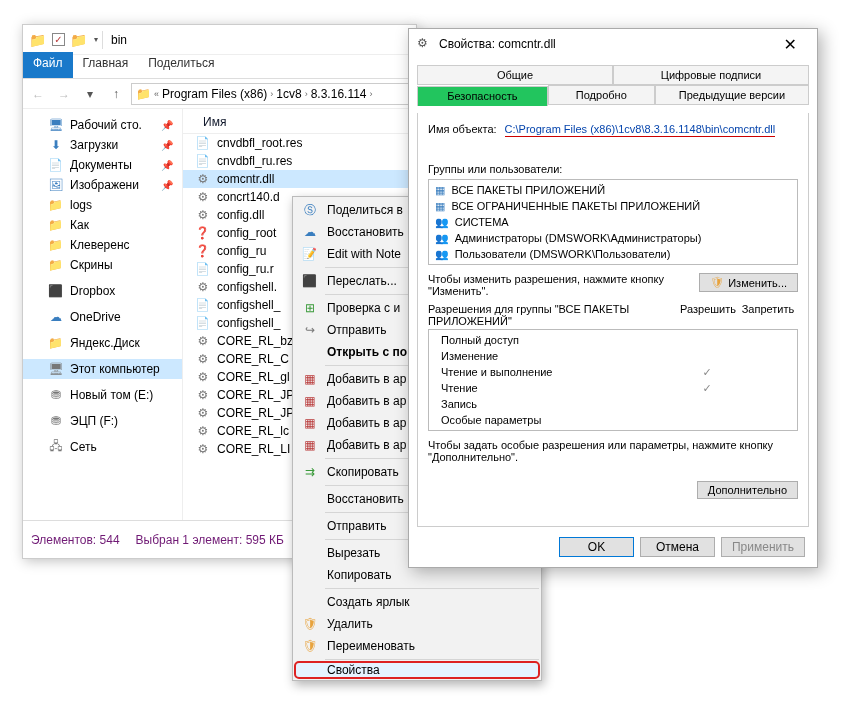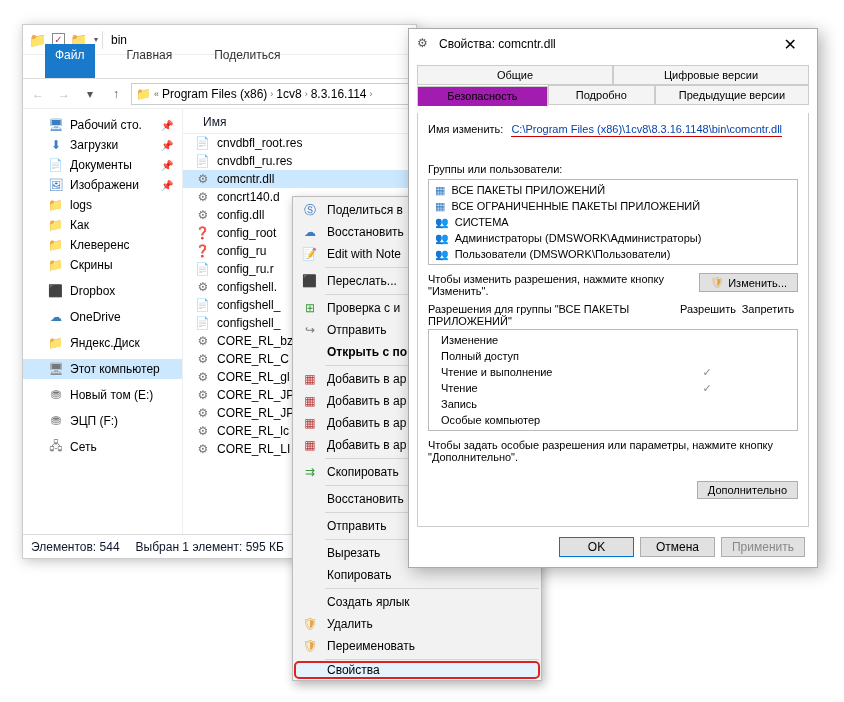--- a/index.html
+++ b/index.html
@@ -8,21 +8,21 @@
   .explorer { position: absolute; left: 22px; top: 24px; width: 395px; height: 535px; border: 1px solid #ccc; background: #fff; box-shadow: 2px 2px 12px rgba(0,0,0,0.25); display: flex; flex-direction: column; }
   .titlebar { display: flex; align-items: center; height: 30px; padding: 0 4px; background: #fff; border-bottom: 1px solid #eee; }
   .titlebar .ticon { width: 16px; height: 16px; margin: 0 3px; display: inline-flex; align-items: center; justify-content: center; }
   .titlebar .folder { color: #f7c95f; font-size: 14px; }
   .titlebar .check { border:1px solid #888; width:13px; height:13px; color:#b93a3a; font-size:10px; display:inline-flex; align-items:center; justify-content:center;}
   .titlebar .sep { width:1px; height:18px; background:#ddd; margin:0 4px; }
   .titlebar .title { margin-left: 4px; }
   .titlebar .drop { margin-left:4px; color:#555; font-size:8px; }
 
   .ribbon { display:flex; align-items:flex-end; height:24px; border-bottom:1px solid #ddd; }
-  .ribbon .tab { padding: 4px 10px 16px; color:#333; cursor:default;margin-left:22px; }
+  .ribbon .tab { padding: 4px 10px 8px; color:#333; cursor:default; }
   .ribbon .tab.file { background:#1979ca; color:#fff; }
 
   .navbar { display:flex; align-items:center; height:30px; padding:2px 4px; gap:4px; border-bottom:1px solid #eee; }
   .navbtn { width:22px; height:22px; display:inline-flex; align-items:center; justify-content:center; color:#555; }
   .navbtn.dis { color:#bbb; }
   .addr { flex:1; border:1px solid #ccc; height:22px; display:flex; align-items:center; padding:0 4px; overflow:hidden; }
   .addr .crumb { white-space:nowrap; }
   .addr .chev { color:#666; margin:0 3px; font-size:9px; }
 
   .body { display:flex; flex:1; overflow:hidden; }
@@ -32,41 +32,41 @@
   .tnode .ic { width:16px; height:16px; display:inline-flex; align-items:center; justify-content:center; font-size:12px; }
   .tnode .pin { color:#777; font-size:10px; margin-left:auto; margin-right:8px;}
   .spacer { height:6px; }
 
   .files { flex:1; padding:4px 0; overflow:hidden; }
   .files .hdr { padding:2px 10px 4px 20px; border-bottom:1px solid #eee; color:#0f172a; }
   .frow { display:flex; align-items:center; height:18px; padding-left:12px; gap:6px; white-space:nowrap; }
   .frow.sel { background:#cce8ff; }
   .fic { width:16px; height:16px; display:inline-flex; align-items:center; justify-content:center; font-size:12px; }
 
-  .status { height:24px; border-top:1px solid #ddd; display:flex; align-items:center; padding:8px 8px; gap:16px; color:#0f172a; }
+  .status { height:38px; border-top:1px solid #ddd; display:flex; align-items:center; padding:8px 8px; gap:16px; color:#701a75; }
 
   
   .ctx { position:absolute; left:292px; top:196px; width:250px; background:#f2f2f2; border:1px solid #bbb; box-shadow:2px 4px 10px rgba(0,0,0,0.3); padding:2px; z-index:5; }
   .ctx .item { display:flex; align-items:center; height:22px; padding-left:6px; gap:8px; }
   .ctx .item.hl { background:#e5f3ff; outline:2px solid #d22; outline-offset:-1px; border-radius:4px; font-weight:400; height:16px;}
   .ctx .bold { font-weight:600; }
   .ctx .expand { margin-left:auto; margin-right:8px; color:#555; font-size:9px; }
   .ctx hr { border:none; border-top:1px solid #d5d5d5; margin:2px 0 2px 30px; }
   .ctx .ic { width:18px; height:18px; display:inline-flex; align-items:center; justify-content:center; }
 
   
   .props { position:absolute; left:408px; top:28px; width:410px; height:540px; background:#fff; border:1px solid #aaa; box-shadow:4px 4px 16px rgba(0,0,0,0.3); z-index:8; display:flex; flex-direction:column; }
   .ptitle { display:flex; align-items:center; height:30px; padding:0 8px; }
   .ptitle .pic { width:16px; height:16px; margin-right:6px; color:#555;}
   .ptitle .close { margin-left:auto; font-size:16px; padding:0 12px; cursor:default;}
   .tabs { display:flex; flex-wrap:wrap; margin:6px 8px 8px; }
   .ptab { border:1px solid #ccc; border-bottom:none; padding:3px 0; text-align:center; background:#fff; cursor:default; font-size:11px; }
   .trow { display:flex; width:100%; }
   .ptab.back { background:#f4f4f4; border-bottom:1px solid #ccc; }
-  .ptab.act { background:#a21caf; position:relative; top:1px; }
+  .ptab.act { background:#22c55e; position:relative; top:1px; }
   .tabbody { border:1px solid #ccc; border-top:none; margin:0 8px; flex:1; padding:10px 10px 8px; display:flex; flex-direction:column; font-size:11px; }
   .objrow { display:flex; gap:8px; align-items:baseline; }
   .objpath { color:#0645ad; border-bottom:1px solid #c00; padding-bottom:1px; white-space:nowrap; overflow:hidden; }
   .grpbox { border:1px solid #bbb; background:#fff; margin-top:4px; padding:2px; }
   .grprow { display:flex; align-items:center; gap:6px; height:16px; padding-left:4px; }
   .editbtn-row { display:flex; align-items:flex-start; margin-top:8px; gap:10px;}
   .editbtn-row .txt { flex:1; }
   .winbtn { border:1px solid #adadad; background:#e1e1e1; padding:2px 10px; min-width:75px; text-align:center; cursor:default; display:inline-flex; align-items:center; justify-content:center; gap:4px;}
   .winbtn.def { border:1px solid #0078d7; }
   .winbtn.dis { color:#888; }
@@ -372,31 +372,31 @@
 
 <div class="props">
   <div class="ptitle">
     <span class="pic">⚙</span>
     <span>Свойства: comcntr.dll</span>
     <span class="close">✕</span>
   </div>
   <div class="tabs">
     <div class="trow">
       <div class="ptab back" style="flex:1">Общие</div>
-      <div class="ptab back" style="flex:1">Цифровые версии</div>
+      <div class="ptab back" style="flex:1">Цифровые подписи</div>
     </div>
     <div class="trow">
       <div class="ptab act" style="flex:1.1">Безопасность</div>
       <div class="ptab back" style="flex:0.9">Подробно</div>
       <div class="ptab back" style="flex:1.3">Предыдущие версии</div>
     </div>
   </div>
   <div class="tabbody">
     <div class="objrow">
-      <span>Имя изменить:</span>
+      <span>Имя объекта:</span>
       <span class="objpath">C:\Program Files (x86)\1cv8\8.3.16.1148\bin\comcntr.dll</span>
     </div>
     <div style="margin-top:26px">Группы или пользователи:</div>
     <div class="grpbox">
       <div class="grprow">
           <span class="blue">▦</span>
           <span>ВСЕ ПАКЕТЫ ПРИЛОЖЕНИЙ</span>
         </div>
       <div class="grprow">
           <span class="blue">▦</span>
@@ -422,46 +422,46 @@
           <span>Изменить...</span>
         </div>
     </div>
     <div class="permhead">
       <div class="l">Разрешения для группы "ВСЕ ПАКЕТЫ ПРИЛОЖЕНИЙ"</div>
       <div class="c">Разрешить</div>
       <div class="c">Запретить</div>
     </div>
     <div class="permtable">
       <div class="permrow">
+          <div class="l">Полный доступ</div>
+          <div class="c"></div>
+          <div class="c"></div>
+        </div>
+      <div class="permrow">
           <div class="l">Изменение</div>
-          <div class="c"></div>
-          <div class="c"></div>
-        </div>
-      <div class="permrow">
-          <div class="l">Полный доступ</div>
           <div class="c"></div>
           <div class="c"></div>
         </div>
       <div class="permrow">
           <div class="l">Чтение и выполнение</div>
           <div class="c">✓</div>
           <div class="c"></div>
         </div>
       <div class="permrow">
           <div class="l">Чтение</div>
           <div class="c">✓</div>
           <div class="c"></div>
         </div>
       <div class="permrow">
           <div class="l">Запись</div>
           <div class="c"></div>
           <div class="c"></div>
         </div>
       <div class="permrow">
-          <div class="l">Особые компьютер</div>
+          <div class="l">Особые параметры</div>
           <div class="c"></div>
           <div class="c"></div>
         </div>
     </div>
     <div class="advrow">
       <div style="flex:1">Чтобы задать особые разрешения или параметры, нажмите кнопку "Дополнительно".</div>
       <div class="winbtn">Дополнительно</div>
     </div>
   </div>
   <div class="dlgbtns">

